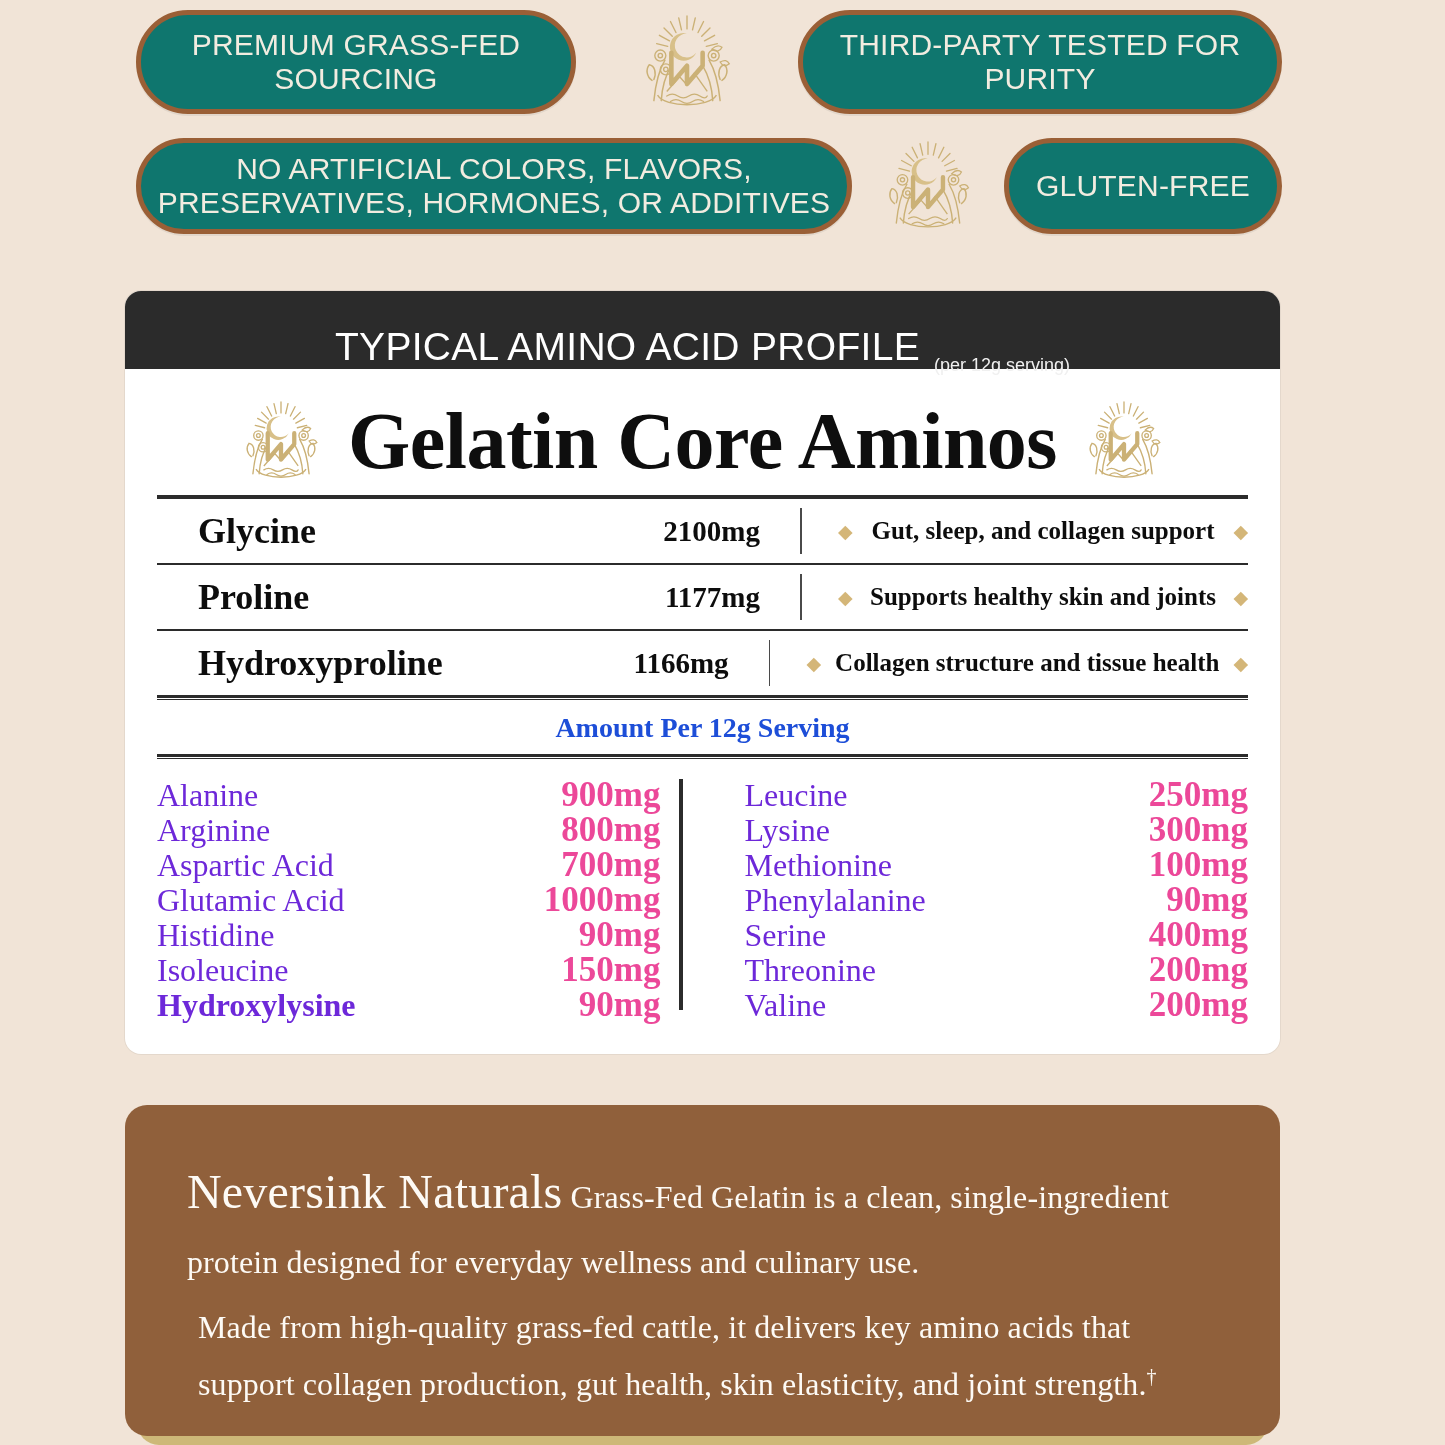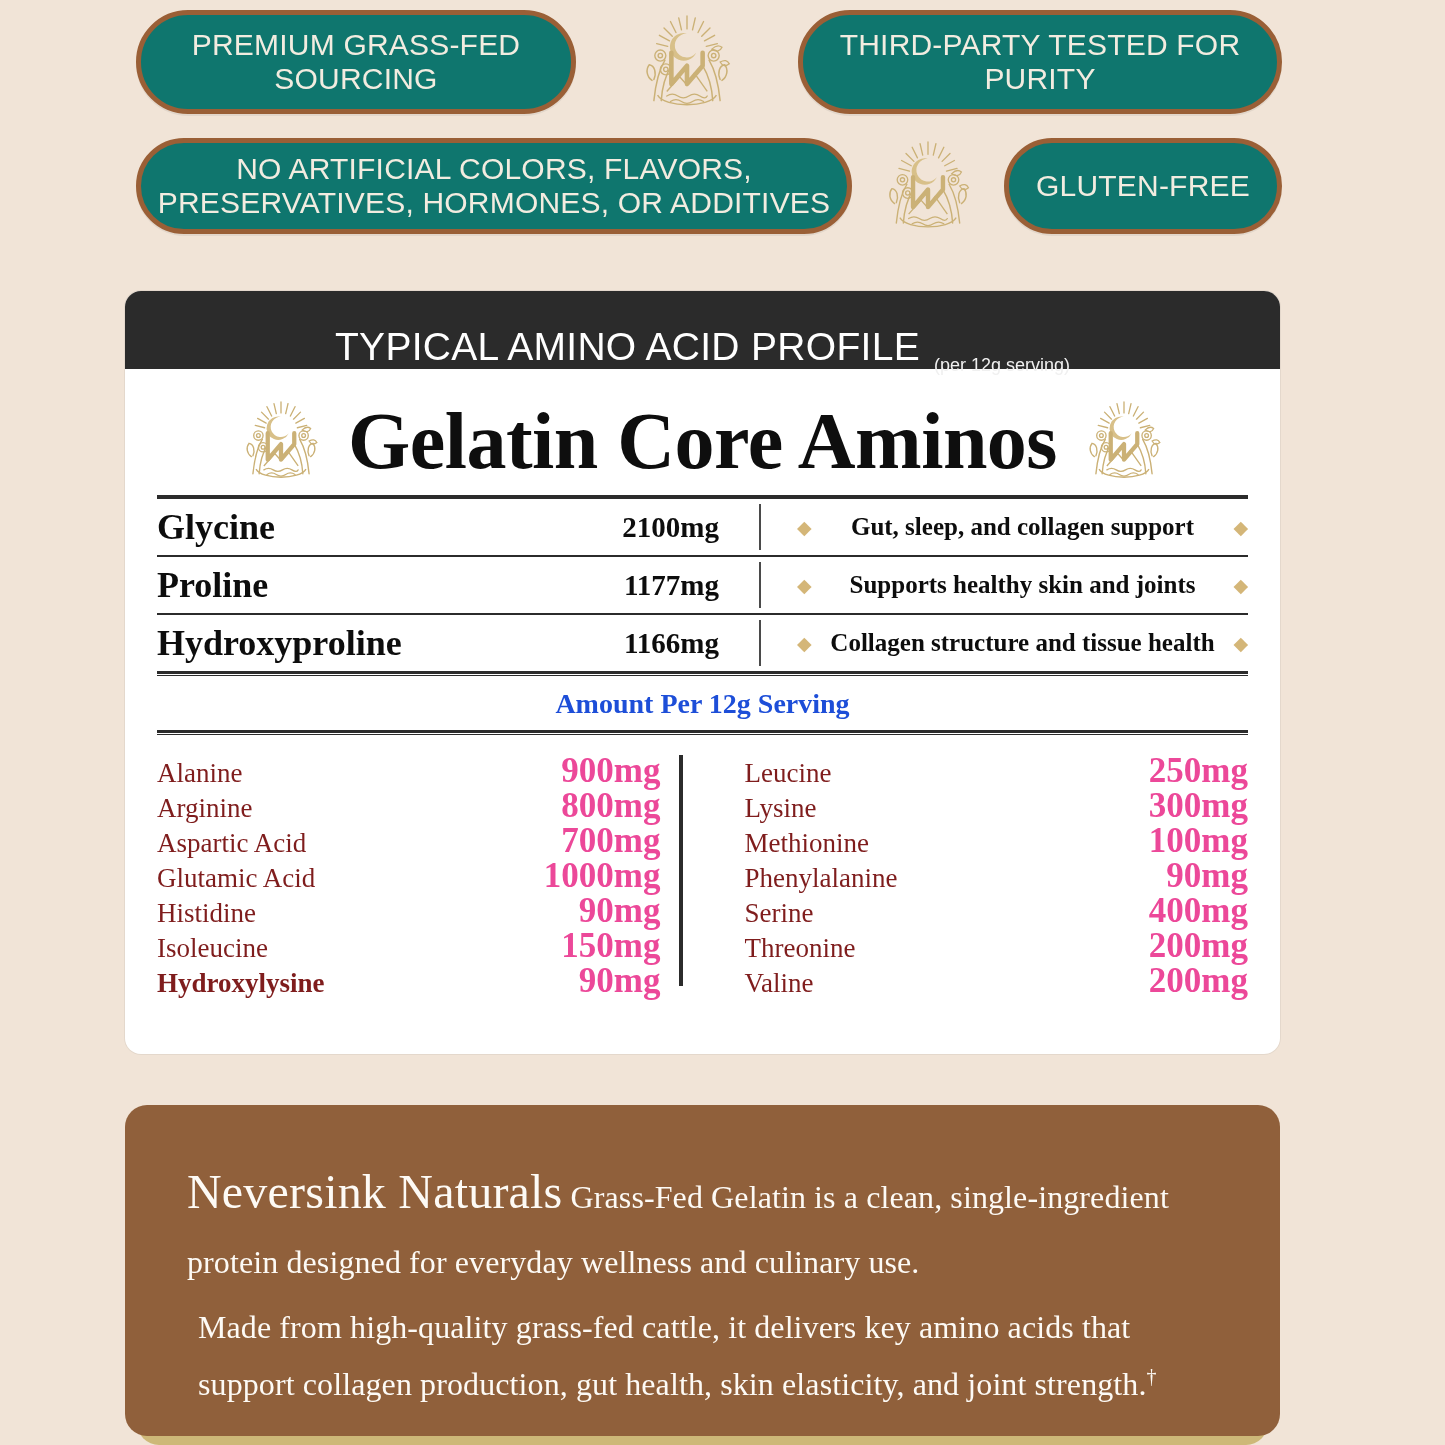--- a/index.html
+++ b/index.html
@@ -125,21 +125,22 @@
     height: 5px;
     border-top: 3px solid #2b2b2b;
     border-bottom: 1px solid #2b2b2b;
     background: #ffffff;
   }
 
   
   .feat-row {
     display: flex;
     align-items: center;
-    height: 56px;
+    height: 64px;
+    margin-left: 41px;
   }
 
   .feat-name {
     font-family: "Liberation Serif", serif;
     font-weight: bold;
     font-size: 36px;
     color: #0d0d0d;
     width: 380px;
     white-space: nowrap;
   }
@@ -215,22 +216,22 @@
 
   .aa-row {
     display: flex;
     align-items: baseline;
     justify-content: space-between;
     height: 35px;
   }
 
   .aa-name {
     font-family: "Liberation Serif", serif;
-    font-size: 27px;
-    color: #7f1d1d;
+    font-size: 32px;
+    color: #6d28d9;
     white-space: nowrap;
   }
   .aa-name.bold { font-weight: bold; }
 
   .aa-amt {
     font-family: Liberation Serif, serif;
     font-weight: bold;
     font-size: 35px;
     color: #ec4899;
     white-space: nowrap;

